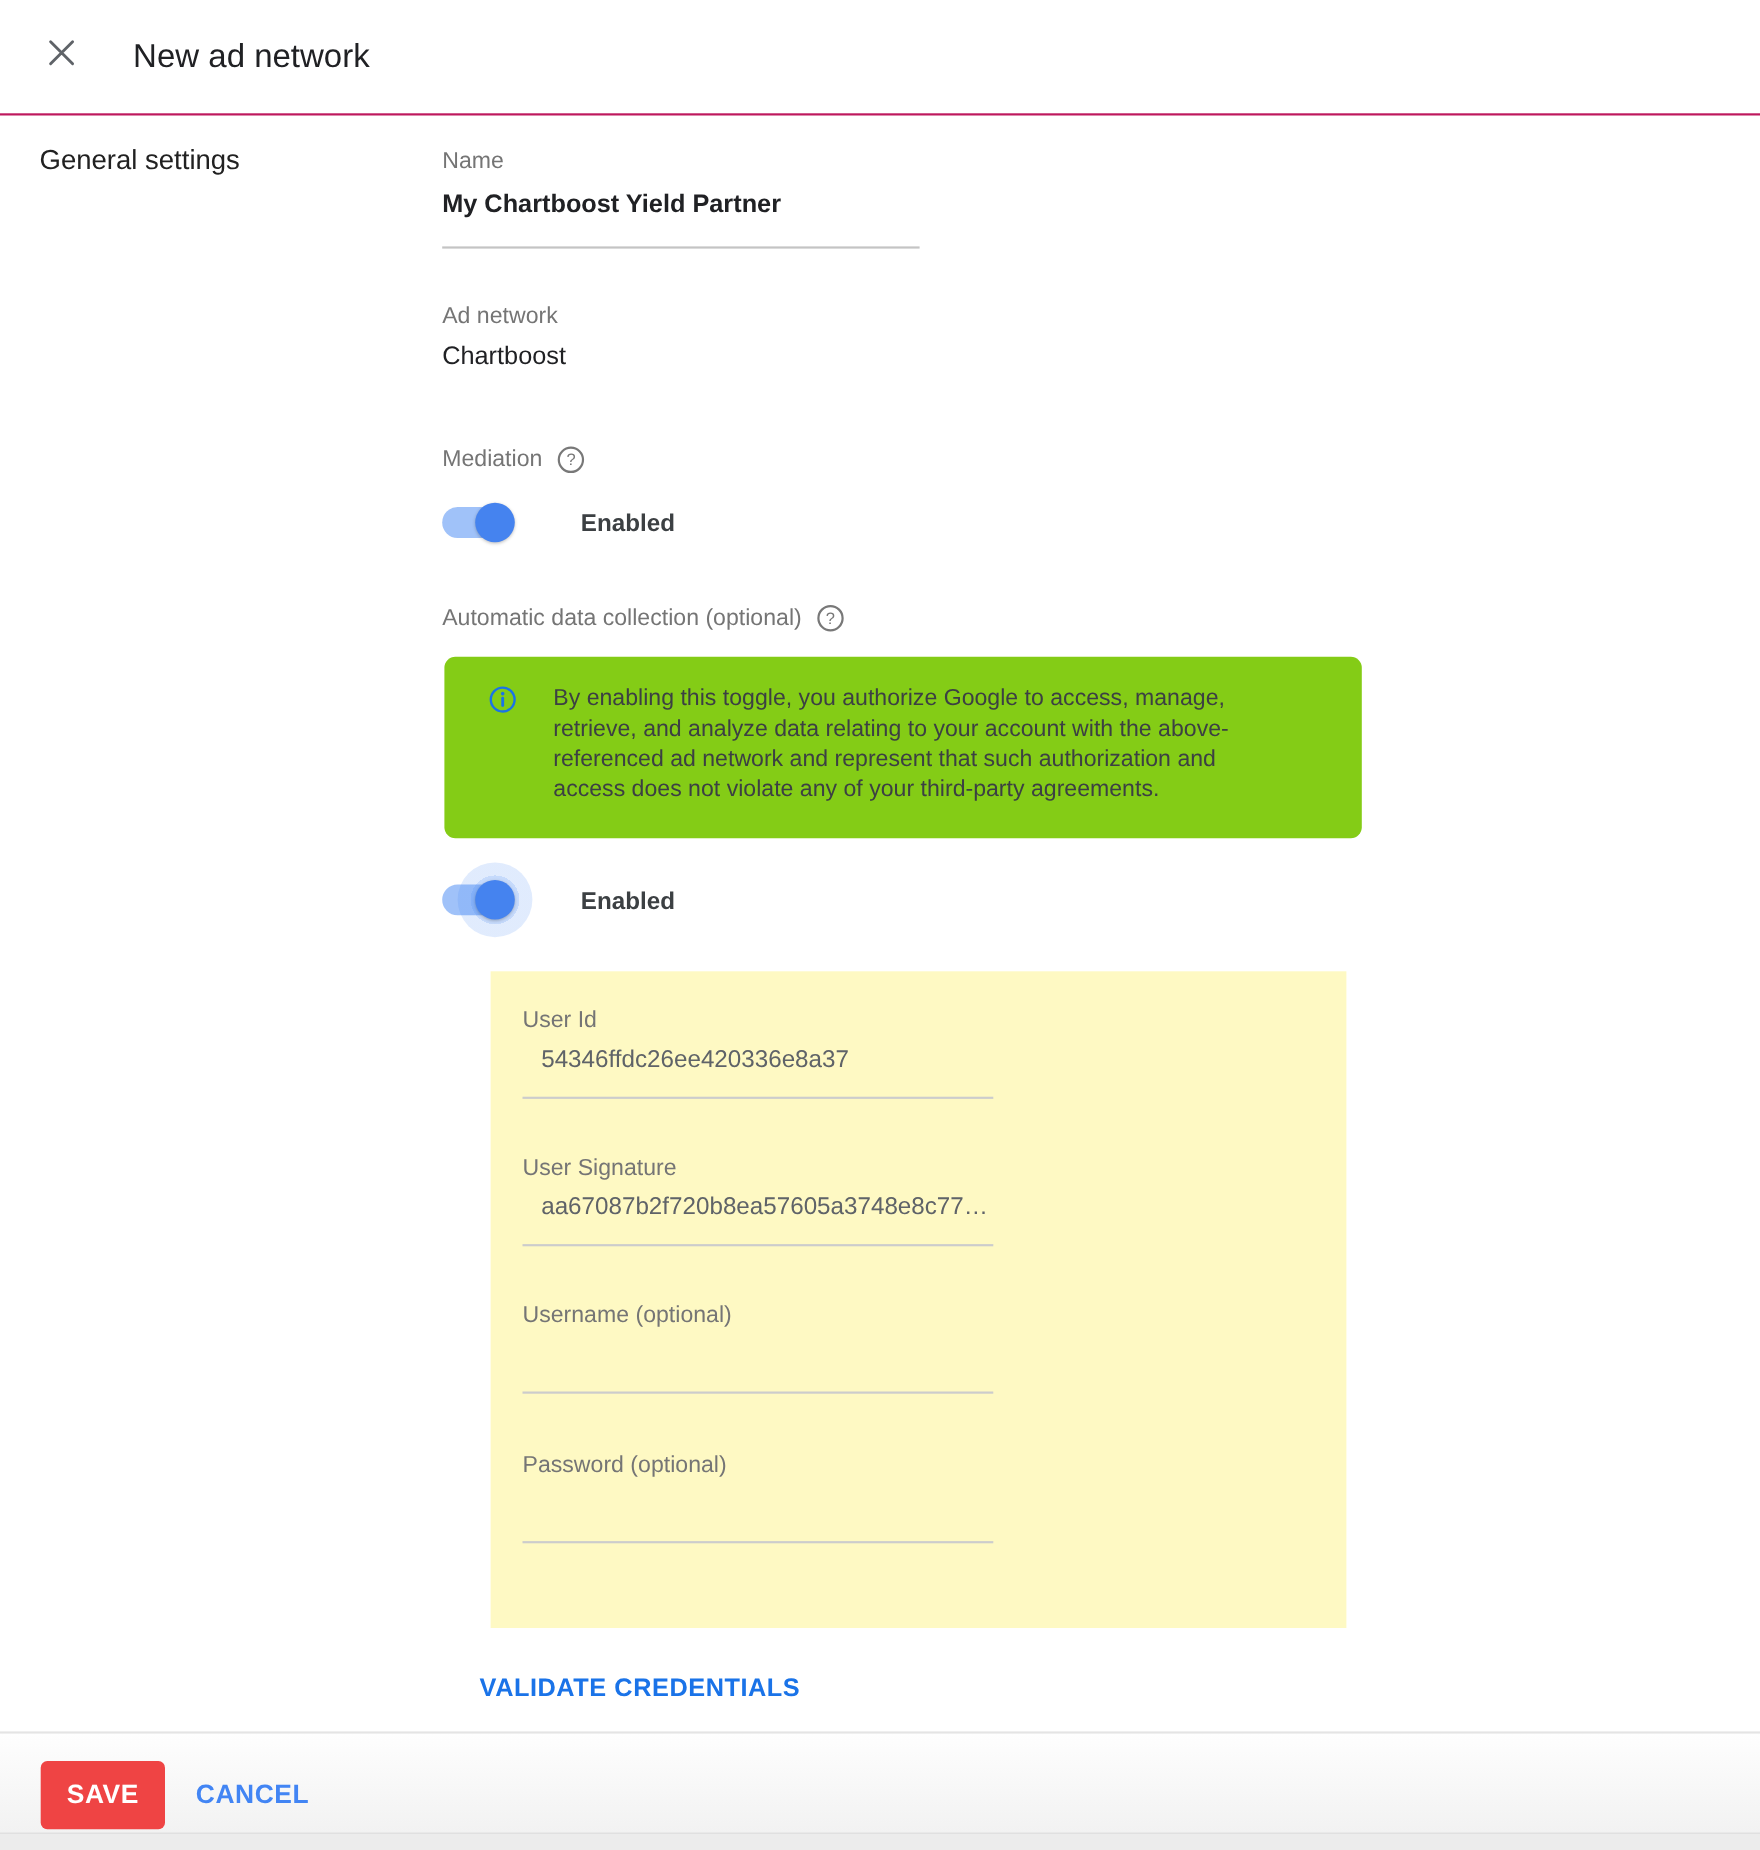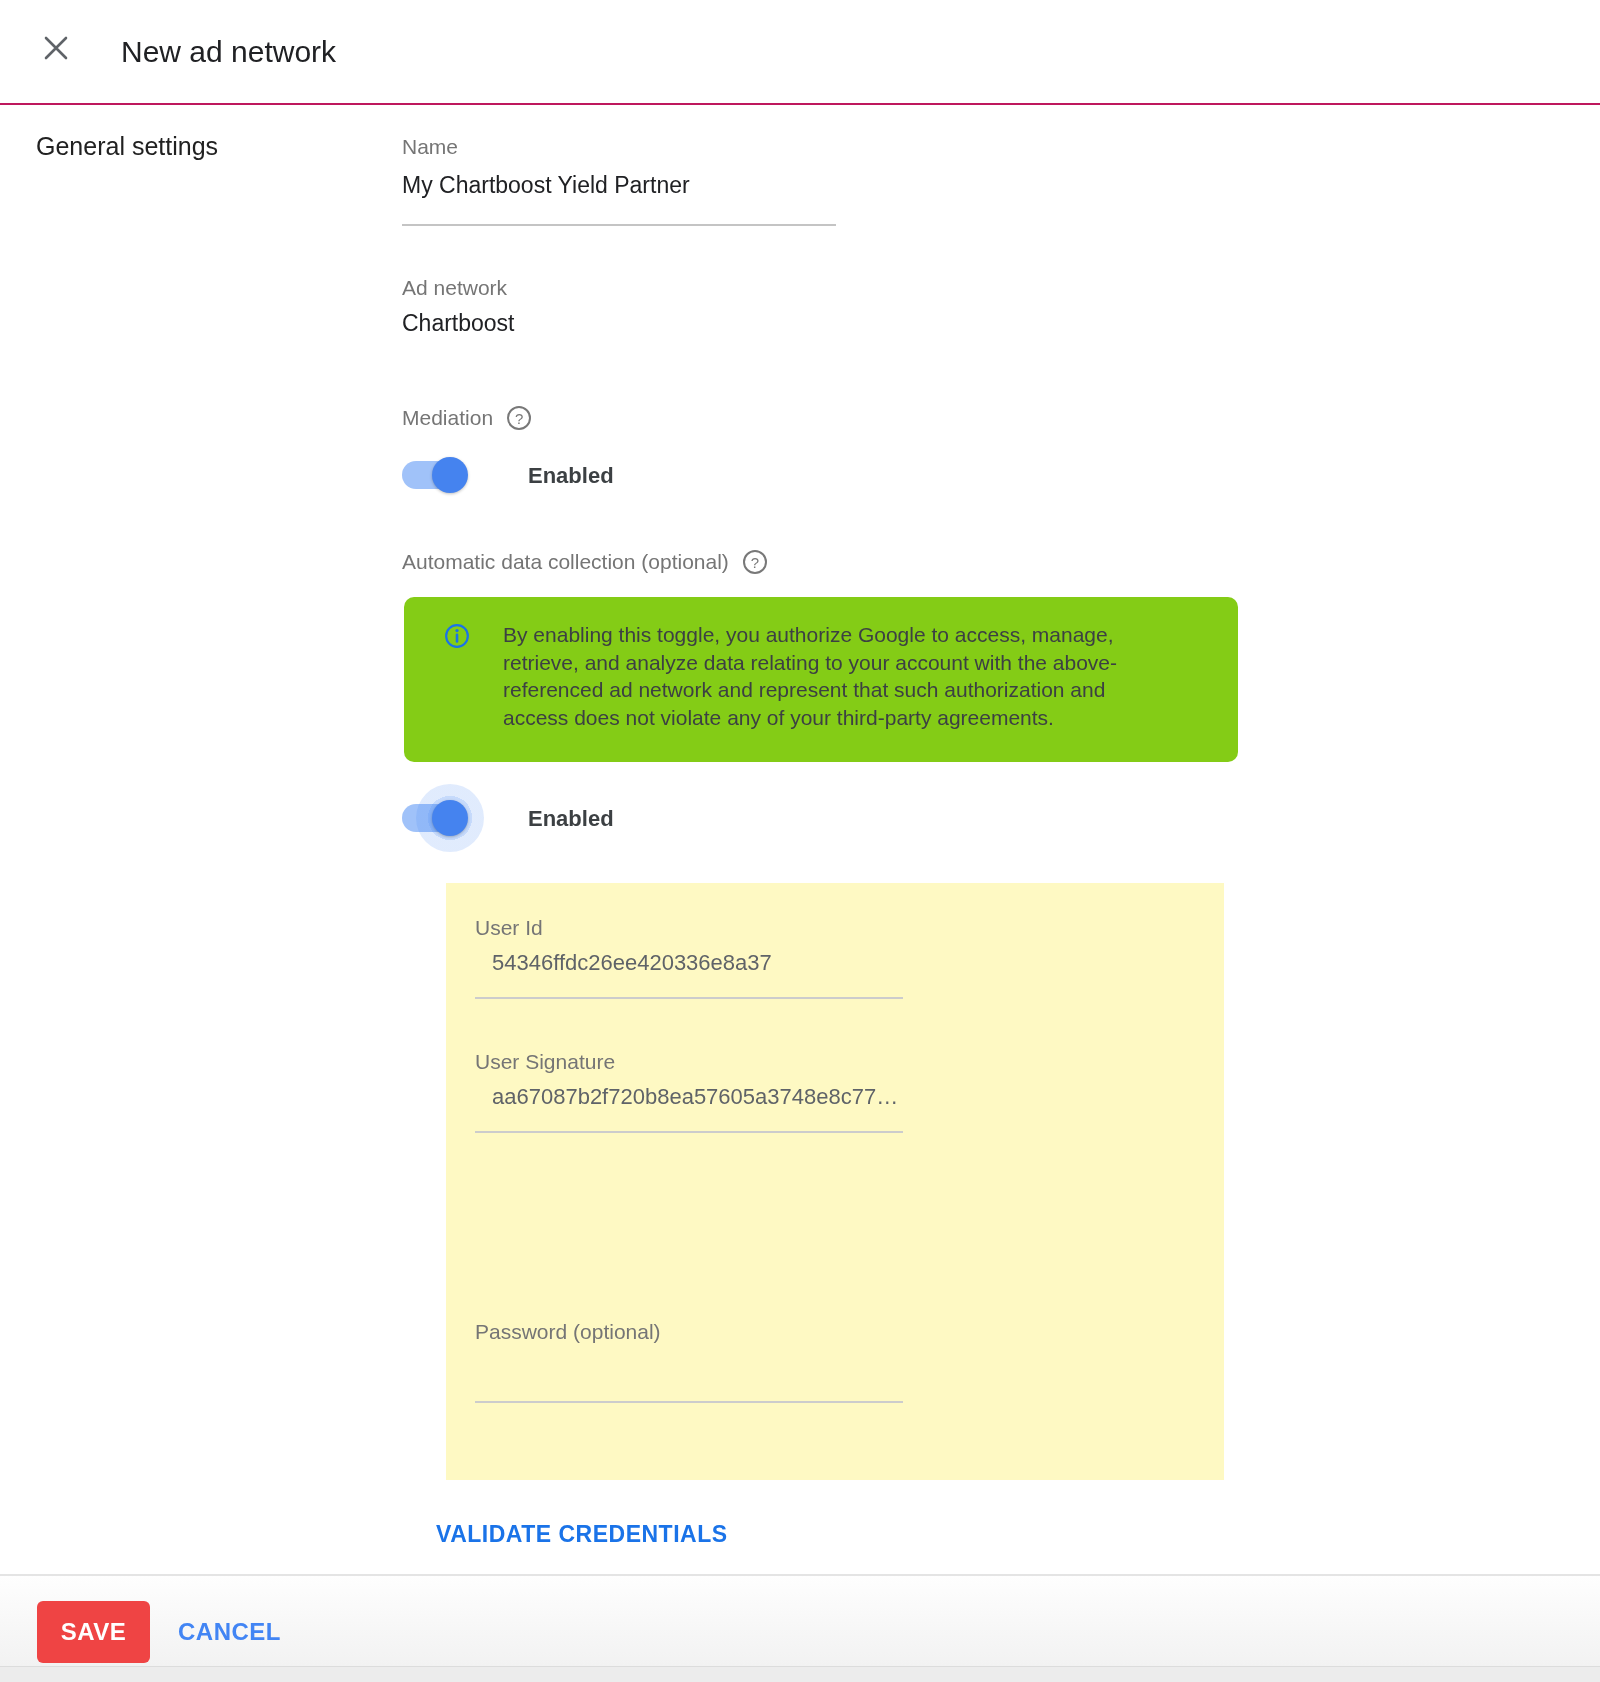--- a/index.html
+++ b/index.html
@@ -78,21 +78,21 @@
         </svg>
       </span>
     </div>
     <div class="dialog-title">New ad network</div>
   </div>
 
   <div class="section-label">General settings</div>
 
   <div>
     <div class="f-label" style="left:402px;top:135px;">Name</div>
-    <div class="f-value" style="left:402px;top:172px;">My Chartboost Yield Partner</div>
+    <div class="f-value" style="left:402px;top:172px;font-weight:bold;">My Chartboost Yield Partner</div>
     <div class="f-line" style="left:402px;top:224px;width:434px;"></div>
   </div>
 
   <div>
     <div class="f-label" style="left:402px;top:276px;">Ad network</div>
     <div class="f-value" style="left:402px;top:310px;">Chartboost</div>
   </div>
 
   <div class="label-row" style="left:402px;top:406px;">
     <span class="f-label" style="position:static;">Mediation</span>
@@ -136,20 +136,25 @@
     <div class="p-field" style="top:33px;">
       <div class="p-label">User Id</div>
       <div class="p-value">54346ffdc26ee420336e8a37</div>
       <div class="p-line"></div>
     </div>
     <div class="p-field" style="top:167px;">
       <div class="p-label">User Signature</div>
       <div class="p-value">aa67087b2f720b8ea57605a3748e8c77…</div>
       <div class="p-line"></div>
     </div>
+    <div class="p-field" style="top:301px;">
+      <div class="p-label">Username (optional)</div>
+      <div class="p-value"></div>
+      <div class="p-line"></div>
+    </div>
     <div class="p-field" style="top:437px;">
       <div class="p-label">Password (optional)</div>
       <div class="p-value"></div>
       <div class="p-line"></div>
     </div>
   </div>
 
   <div class="validate-btn">VALIDATE CREDENTIALS</div>
 
   <div class="footer"></div>

